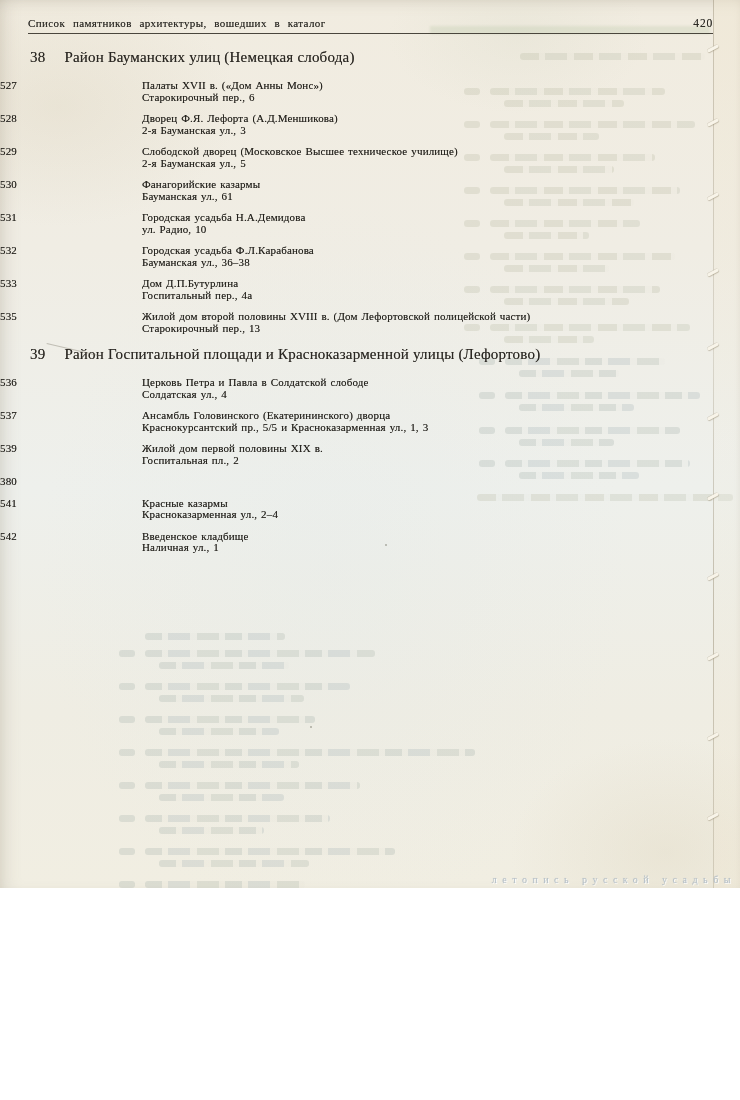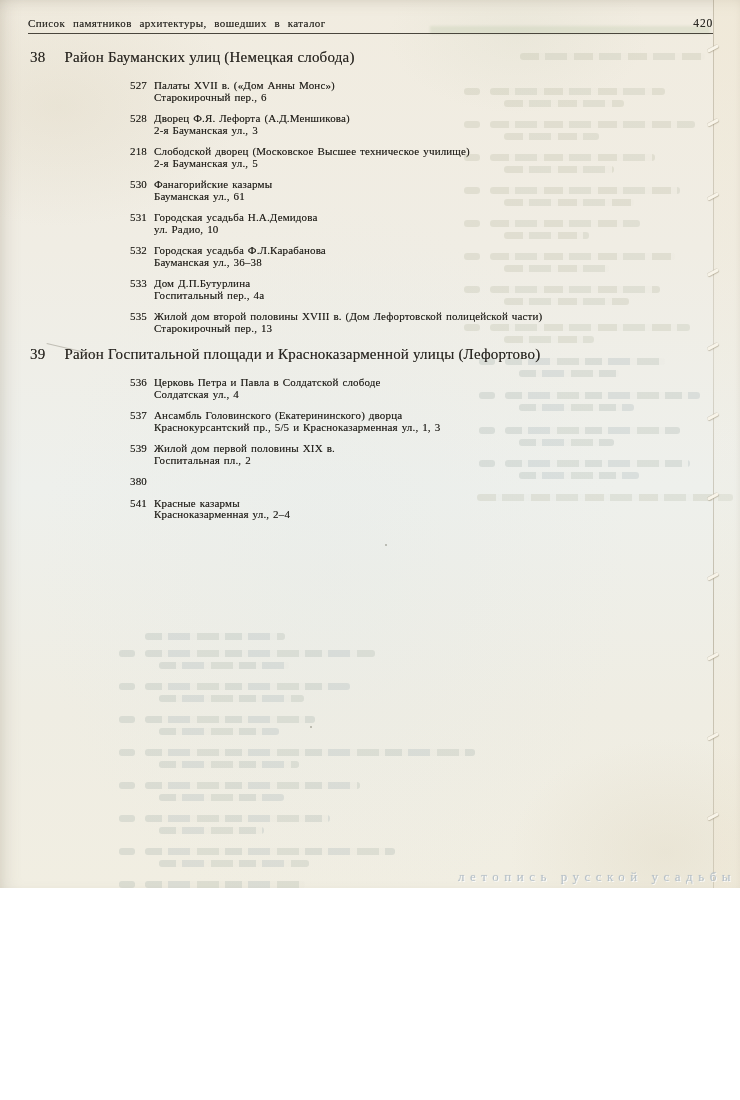--- a/index.html
+++ b/index.html
@@ -27,21 +27,21 @@
              background:rgba(168,186,150,.22);filter:blur(1.2px);pointer-events:none;}
 
   #content{position:absolute;top:49px;left:0;width:713px;color:#23211c;}
   .sec{margin-bottom:12px;}
   .sec-heading{margin-left:30px;font-size:15px;line-height:16px;letter-spacing:.2px;
                color:#2a2722;text-shadow:0 0 .35px rgba(40,38,32,.55);}
   .sec-num{margin-right:19px;}
   .sec-items{margin-top:15px;}
   .item{display:flex;margin-bottom:10px;font-size:11px;line-height:11.5px;
         letter-spacing:.15px;word-spacing:1px;text-shadow:0 0 .3px rgba(40,38,32,.55);}
-  .item-num{width:135px;text-align:right;flex:none;padding-left:12px;}
+  .item-num{width:135px;text-align:left;flex:none;}
   .item-text{margin-left:7px;}
 
   
   .ghosts{position:absolute;inset:0;pointer-events:none;}
   .gbar{position:absolute;height:6.5px;border-radius:3px;opacity:.42;filter:blur(.7px);
         background:repeating-linear-gradient(90deg,
           rgba(156,170,164,.62) 0 17px, rgba(156,170,164,.06) 17px 23px,
           rgba(150,166,172,.55) 23px 45px, rgba(156,170,164,.06) 45px 52px,
           rgba(160,172,160,.58) 52px 74px, rgba(156,170,164,.06) 74px 80px);}
   .gbar.warm{background:repeating-linear-gradient(90deg,
@@ -61,21 +61,21 @@
   
   .scratch{position:absolute;height:1px;background:rgba(115,110,98,.38);pointer-events:none;}
   .s1{left:46px;top:349px;width:53px;transform:rotate(13deg);}
   .s2{left:336px;top:1012px;width:42px;transform:rotate(62deg);background:rgba(138,133,118,.3);}
   .speck{position:absolute;width:2px;height:2px;border-radius:50%;
          background:rgba(92,88,76,.45);pointer-events:none;}
   .p1{left:310px;top:726px;}
   .p2{left:385px;top:544px;}
 
   
-  .watermark{position:absolute;right:4px;bottom:3px;font-size:13px;letter-spacing:5.5px;
+  .watermark{position:absolute;right:4px;bottom:3px;font-size:10px;letter-spacing:5.5px;
         color:#b7c1c9;white-space:nowrap;filter:blur(.25px);
         text-shadow:1px 1px 0 rgba(255,255,255,.85), 0 0 1px rgba(150,162,176,.35);}
 </style>
 </head>
 <body>
 
 <div class="page">
   <div class="grain"></div>
 
   <div class="ghosts" id="ghosts">
@@ -194,21 +194,21 @@
             </div>
           </div>
           <div class="item">
             <span class="item-num">528</span>
             <div class="item-text">
               <div>Дворец Ф.Я. Лефорта (А.Д.Меншикова)</div>
               <div>2-я Бауманская ул., 3</div>
             </div>
           </div>
           <div class="item">
-            <span class="item-num">218</span>
+            <span class="item-num">529</span>
             <div class="item-text">
               <div>Слободской дворец (Московское Высшее техническое училище)</div>
               <div>2-я Бауманская ул., 5</div>
             </div>
           </div>
           <div class="item">
             <span class="item-num">530</span>
             <div class="item-text">
               <div>Фанагорийские казармы</div>
               <div>Бауманская ул., 61</div>
@@ -271,20 +271,27 @@
           <div class="item">
             <span class="item-num">380</span>
           </div>
           <div class="item">
             <span class="item-num">541</span>
             <div class="item-text">
               <div>Красные казармы</div>
               <div>Красноказарменная ул., 2–4</div>
             </div>
           </div>
+          <div class="item">
+            <span class="item-num">542</span>
+            <div class="item-text">
+              <div>Введенское кладбище</div>
+              <div>Наличная ул., 1</div>
+            </div>
+          </div>
         </div>
       </div>
     </div>
 
   <div class="scratch s1"></div>
   <div class="scratch s2"></div>
   <div class="speck p1"></div>
   <div class="speck p2"></div>
 
   <div class="watermark">летопись русской усадьбы</div>

